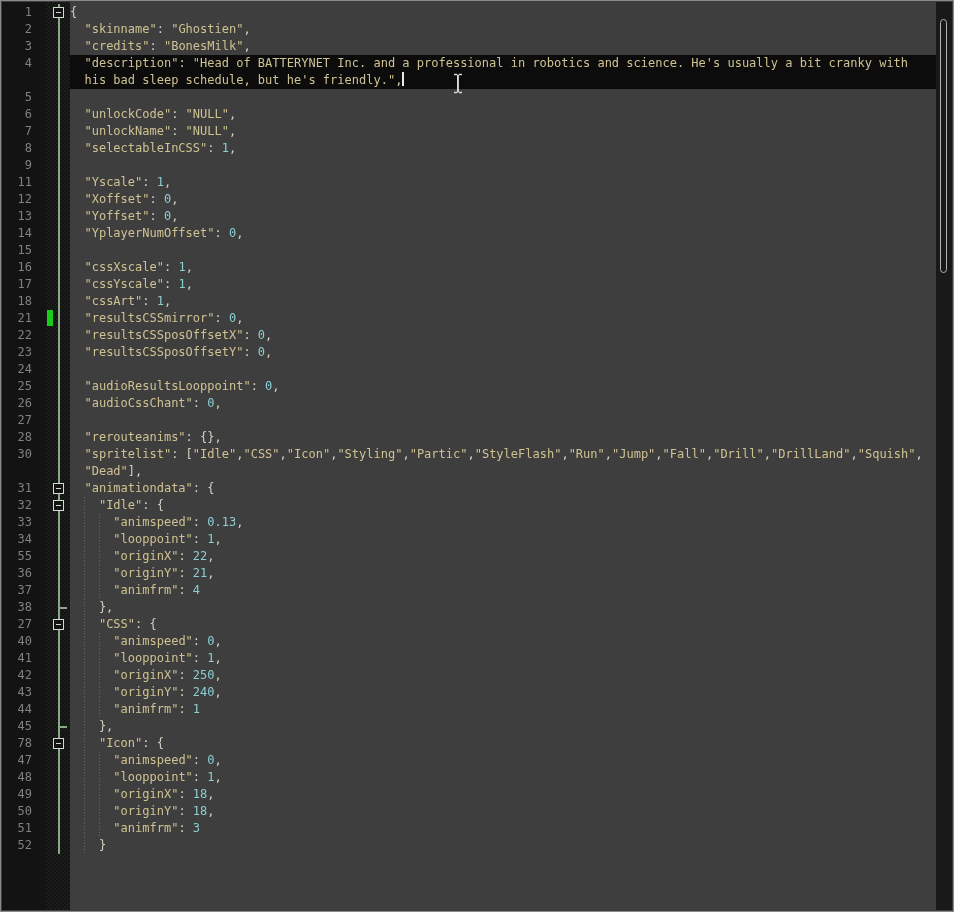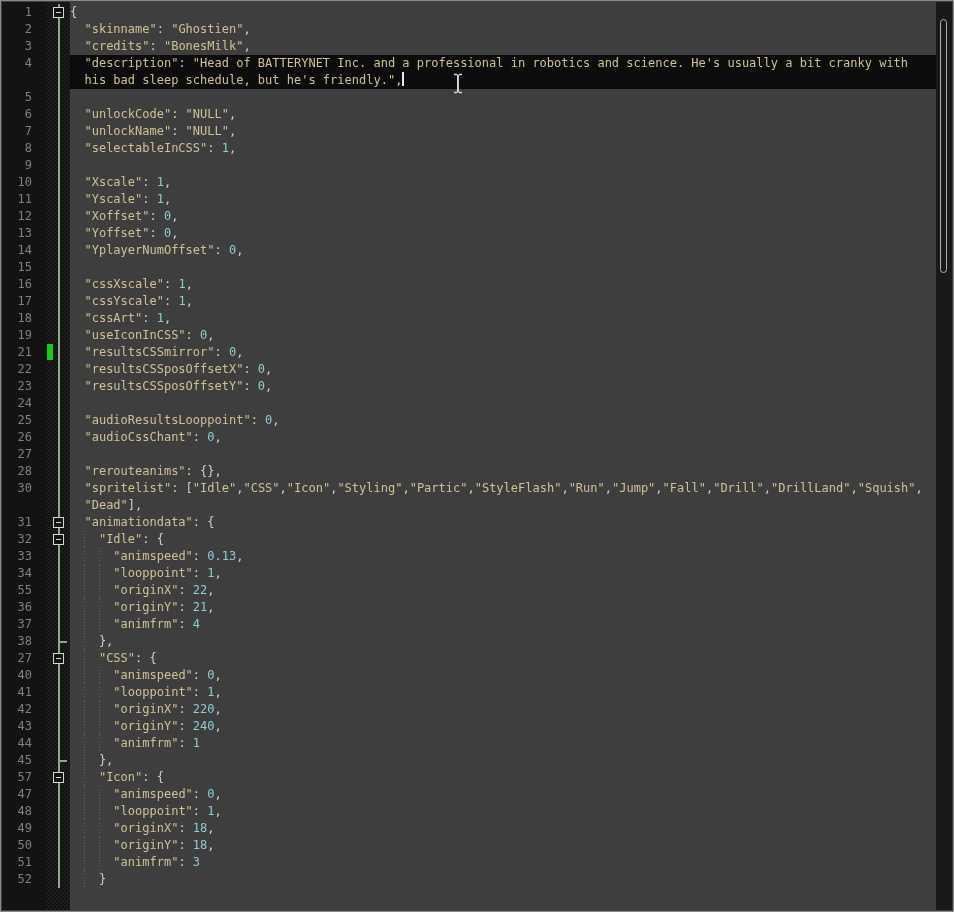--- a/index.html
+++ b/index.html
@@ -126,29 +126,20 @@
       <div class="line">
         <div class="ln">9</div>
         <div class="marks">
           <div class="foldline"></div>
         </div>
         <div class="rows">
           <div class="row"></div>
         </div>
       </div>
       <div class="line">
-        <div class="ln">10</div>
-        <div class="marks">
-          <div class="foldline"></div>
-        </div>
-        <div class="rows">
-          <div class="row"><span class="t-p">  </span><span class="t-s">"Xscale"</span><span class="t-p">: </span><span class="t-n">1</span><span class="t-p">,</span></div>
-        </div>
-      </div>
-      <div class="line">
         <div class="ln">11</div>
         <div class="marks">
           <div class="foldline"></div>
         </div>
         <div class="rows">
           <div class="row"><span class="t-p">  </span><span class="t-s">"Yscale"</span><span class="t-p">: </span><span class="t-n">1</span><span class="t-p">,</span></div>
         </div>
       </div>
       <div class="line">
         <div class="ln">12</div>
@@ -204,29 +195,20 @@
           <div class="row"><span class="t-p">  </span><span class="t-s">"cssYscale"</span><span class="t-p">: </span><span class="t-n">1</span><span class="t-p">,</span></div>
         </div>
       </div>
       <div class="line">
         <div class="ln">18</div>
         <div class="marks">
           <div class="foldline"></div>
         </div>
         <div class="rows">
           <div class="row"><span class="t-p">  </span><span class="t-s">"cssArt"</span><span class="t-p">: </span><span class="t-n">1</span><span class="t-p">,</span></div>
-        </div>
-      </div>
-      <div class="line">
-        <div class="ln">19</div>
-        <div class="marks">
-          <div class="foldline"></div>
-        </div>
-        <div class="rows">
-          <div class="row"><span class="t-p">  </span><span class="t-s">"useIconInCSS"</span><span class="t-p">: </span><span class="t-n">0</span><span class="t-p">,</span></div>
         </div>
       </div>
       <div class="line">
         <div class="ln">21</div>
         <div class="marks">
           <div class="foldline"></div>
           <div class="chmark"></div>
         </div>
         <div class="rows">
           <div class="row"><span class="t-p">  </span><span class="t-s">"resultsCSSmirror"</span><span class="t-p">: </span><span class="t-n">0</span><span class="t-p">,</span></div>
@@ -426,21 +408,21 @@
         </div>
       </div>
       <div class="line">
         <div class="ln">42</div>
         <div class="marks">
           <div class="foldline"></div>
         </div>
         <div class="rows">
           <div class="guide" style="left: 14px;"></div>
           <div class="guide" style="left: 29px;"></div>
-          <div class="row"><span class="t-p">      </span><span class="t-s">"originX"</span><span class="t-p">: </span><span class="t-n">220</span><span class="t-p">,</span></div>
+          <div class="row"><span class="t-p">      </span><span class="t-s">"originX"</span><span class="t-p">: </span><span class="t-n">250</span><span class="t-p">,</span></div>
         </div>
       </div>
       <div class="line">
         <div class="ln">43</div>
         <div class="marks">
           <div class="foldline"></div>
         </div>
         <div class="rows">
           <div class="guide" style="left: 14px;"></div>
           <div class="guide" style="left: 29px;"></div>
@@ -463,21 +445,21 @@
         <div class="marks">
           <div class="foldline"></div>
           <div class="foldtee"></div>
         </div>
         <div class="rows">
           <div class="guide" style="left: 14px;"></div>
           <div class="row"><span class="t-p">    },</span></div>
         </div>
       </div>
       <div class="line">
-        <div class="ln">57</div>
+        <div class="ln">78</div>
         <div class="marks">
           <div class="foldline"></div>
           <div class="foldbox"></div>
         </div>
         <div class="rows">
           <div class="guide" style="left: 14px;"></div>
           <div class="row"><span class="t-p">    </span><span class="t-s">"Icon"</span><span class="t-p">: {</span></div>
         </div>
       </div>
       <div class="line">

